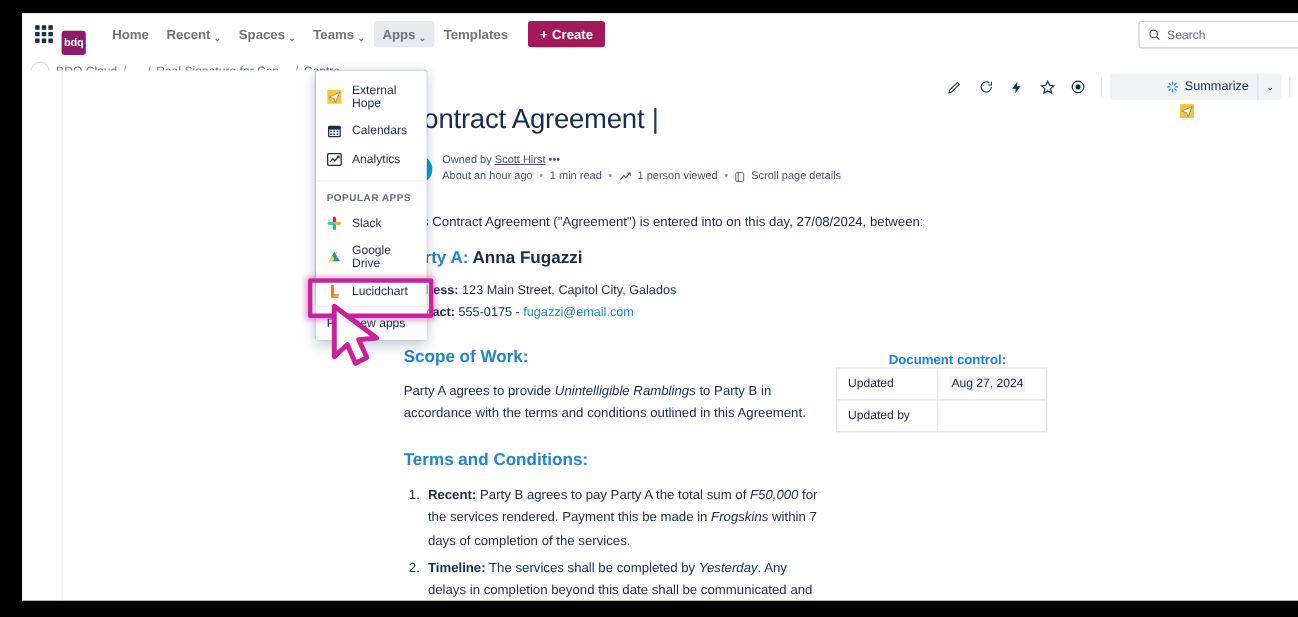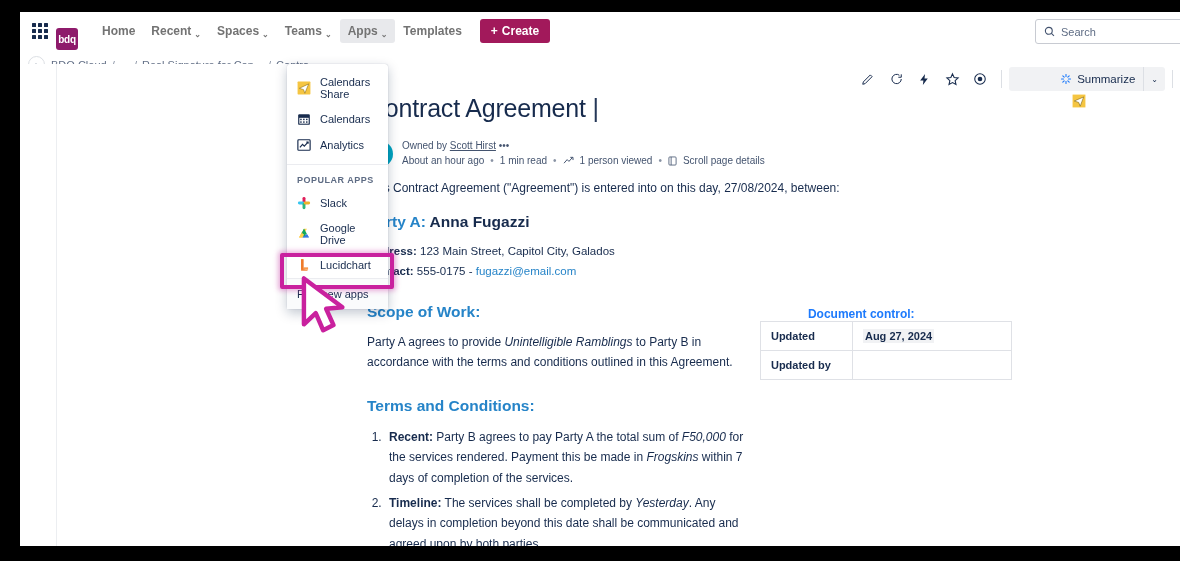--- a/index.html
+++ b/index.html
@@ -172,21 +172,21 @@
   }
   h1.title {
     font-size: 25px;
     font-weight: 400;
     color: #172b4d;
     letter-spacing: -0.2px;
     margin-bottom: 16px;
   }
   .caretbar { font-weight: 200; color:#253858; }
 
-  .meta { display: flex; align-items: center; gap: 9px; margin-bottom: 13px; }
+  .meta { display: flex; align-items: center; gap: 9px; margin-bottom: 26px; }
   .avatar {
     width: 26px; height: 26px; border-radius: 50%;
     background: #00a3bf;
     color: #fff; font-size: 10px; font-weight: 600;
     display:flex; align-items:center; justify-content:center;
   }
   .meta-lines { font-size: 10px; color: #44546f; line-height: 1.45; }
   .meta-lines a { color: #44546f; text-decoration: underline; cursor: pointer; }
   .meta-row2 { display: flex; align-items: center; gap: 6px; flex-wrap: nowrap; }
   .dot { color: #8993a4; }
@@ -209,21 +209,21 @@
   .colside { width: 42%; padding-top: 4px; }
 
   h3.sect {
     font-size: 15.5px; font-weight: 700; color: #2684c8;
     margin-bottom: 12px;
   }
   .body-p { font-size: 12px; color: #172b4d; line-height: 1.65; margin-bottom: 24px; }
   .body-p i { font-style: italic; }
 
   h4.ctrl { font-size: 12px; font-weight: 700; color: #1d7afc; margin-bottom: 0; padding-left: 48px; }
-  table.dc { border-collapse: collapse; width: 252px; font-weight: bold; }
+  table.dc { border-collapse: collapse; width: 192px; }
   table.dc td {
     border: 1px solid #dfe1e6;
     font-size: 11px; color: #172b4d;
     padding: 8px 10px;
     height: 27px;
   }
   table.dc td.k { width: 92px; }
   table.dc td .hl { background: #f1f2f4; padding: 1px 2px; }
 
   ol.terms { margin-left: 18px; }
@@ -513,21 +513,21 @@
 
     </div>
   </div>
 
   <div class="dropdown">
     <div class="dd-item">
       <svg class="dd-ico" viewBox="0 0 24 24">
         <rect x="1" y="1" width="22" height="22" fill="#f5c542" rx="1"></rect>
         <path d="M4 12.5l16-7.5-6.5 16-2.3-6.2z" fill="#ffffff" stroke="#8a6d11" stroke-width="1"></path>
       </svg>
-      <span>Calendars Share</span>
+      <span>External Hope</span>
     </div>
     <div class="dd-item">
       <svg class="dd-ico" viewBox="0 0 24 24">
         <rect x="2" y="4" width="20" height="18" rx="2" fill="#172b4d"></rect>
         <rect x="4" y="10" width="16" height="10" fill="#fff"></rect>
         <g fill="#172b4d">
           <rect x="5.5" y="11.5" width="2.5" height="2.5"></rect>
             <rect x="10.5" y="11.5" width="2.5" height="2.5"></rect>
           <rect x="15.5" y="11.5" width="2.5" height="2.5"></rect>
             <rect x="5.5" y="16" width="2.5" height="2.5"></rect>

